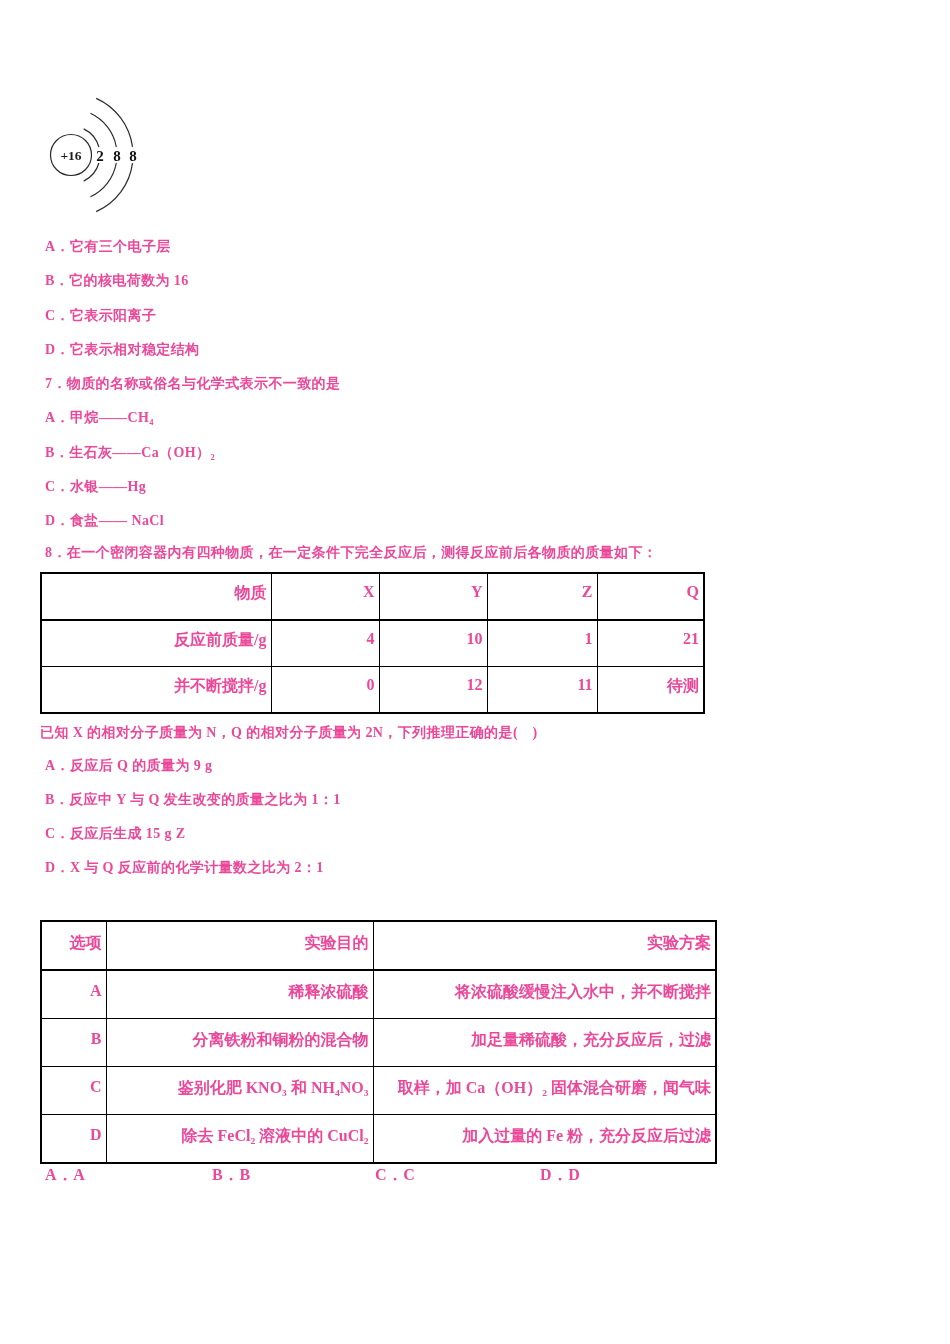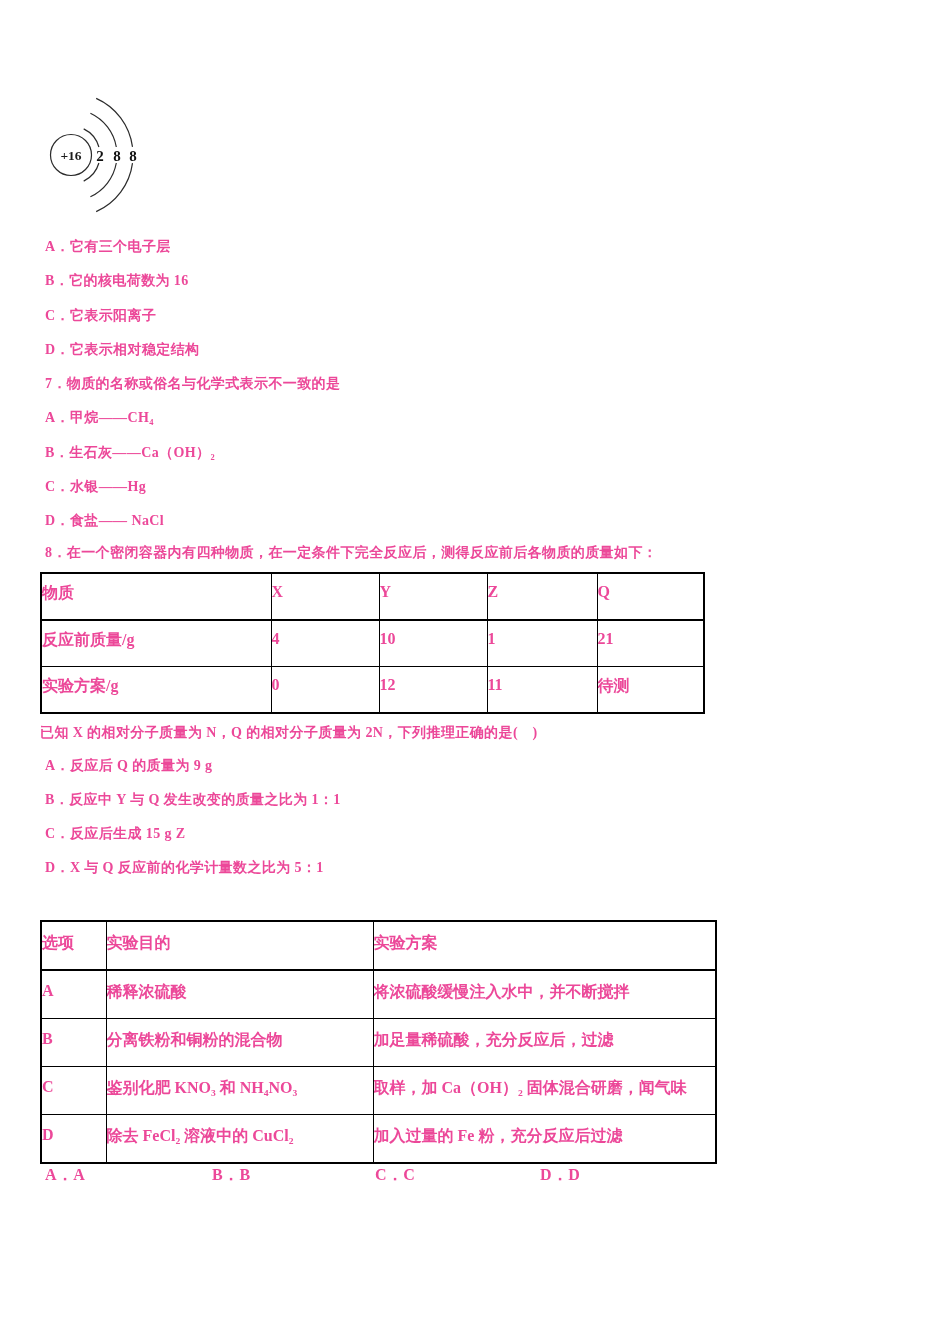--- a/index.html
+++ b/index.html
@@ -25,20 +25,21 @@
     border-collapse:collapse;
     table-layout:fixed;
     font-size:16px;
   }
   .tbl td{
     border:1.5px solid #000;
     vertical-align:top;
     padding:9px 4px 0 0;
     overflow:hidden;
     white-space:nowrap;
+    text-align:right;
   }
   .tbl{border:2px solid #000;}
   .tbl tr.hdr td{border-bottom:2.5px solid #000;}
   #q8-table td{height:36px;}
   #q9-table td{height:36px;padding-top:11px;}
   .answers{position:absolute;top:1165px;left:0;width:950px;height:22px;}
   .answers span{position:absolute;font-size:16px;letter-spacing:0.4px;}
   svg text{font-family:"Liberation Serif","DejaVu Serif",serif;}
 </style>
 </head>
@@ -92,34 +93,34 @@
       <td>Q</td>
     </tr>
     <tr>
       <td>反应前质量/g</td>
       <td>4</td>
       <td>10</td>
       <td>1</td>
       <td>21</td>
     </tr>
     <tr>
-      <td>实验方案/g</td>
+      <td>并不断搅拌/g</td>
       <td>0</td>
       <td>12</td>
       <td>11</td>
       <td>待测</td>
     </tr>
   </tbody>
     </table>
 
   <div class="line" style="top:722px;left:40px">已知 X 的相对分子质量为 N，Q 的相对分子质量为 2N，下列推理正确的是(　)</div>
   <div class="line" style="top:755px">A．反应后 Q 的质量为 9 g</div>
   <div class="line" style="top:789px">B．反应中 Y 与 Q 发生改变的质量之比为 1：1</div>
   <div class="line" style="top:823px">C．反应后生成 15 g Z</div>
-  <div class="line" style="top:857px">D．X 与 Q 反应前的化学计量数之比为 5：1</div>
+  <div class="line" style="top:857px">D．X 与 Q 反应前的化学计量数之比为 2：1</div>
 
 
   <table id="q9-table" class="tbl" style="top:920px;left:40px;width:675px;">
     <colgroup>
       <col style="width:65px">
         <col style="width:267px">
         <col style="width:343px">
     </colgroup>
     <tbody>
         <tr class="hdr">

